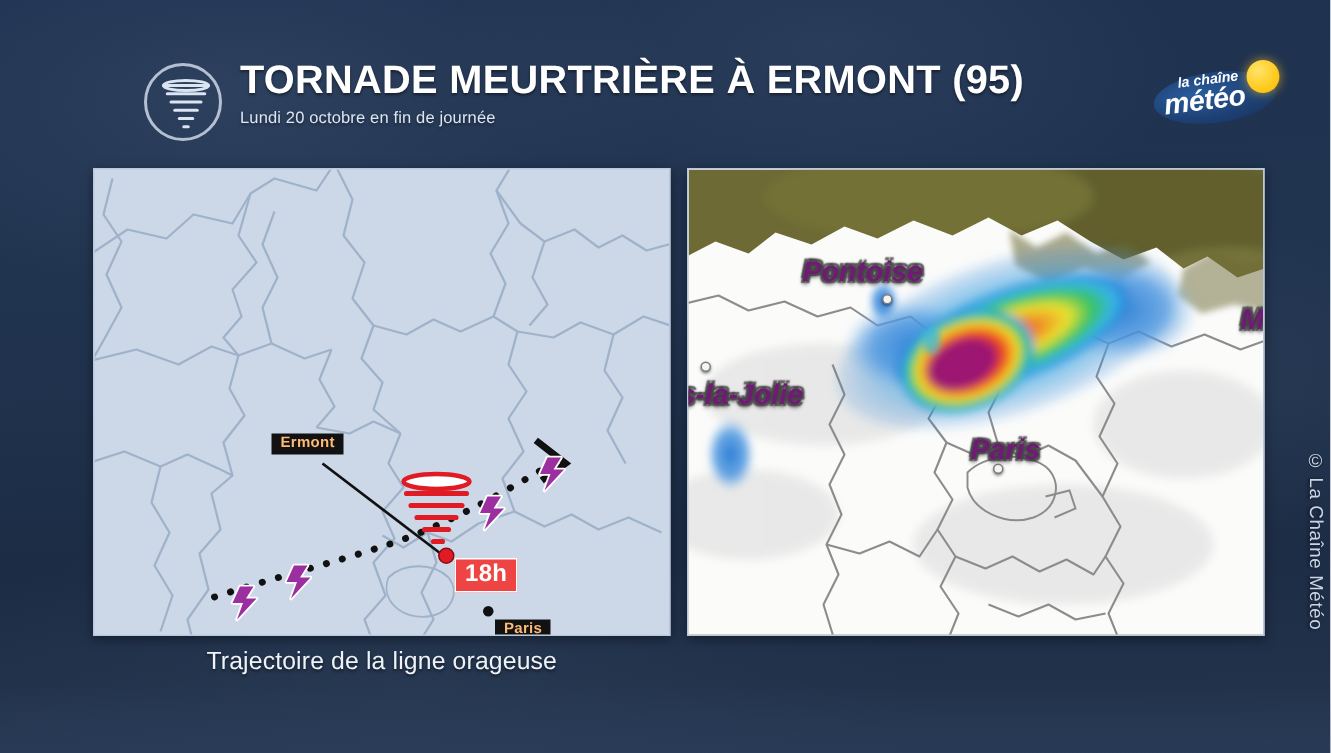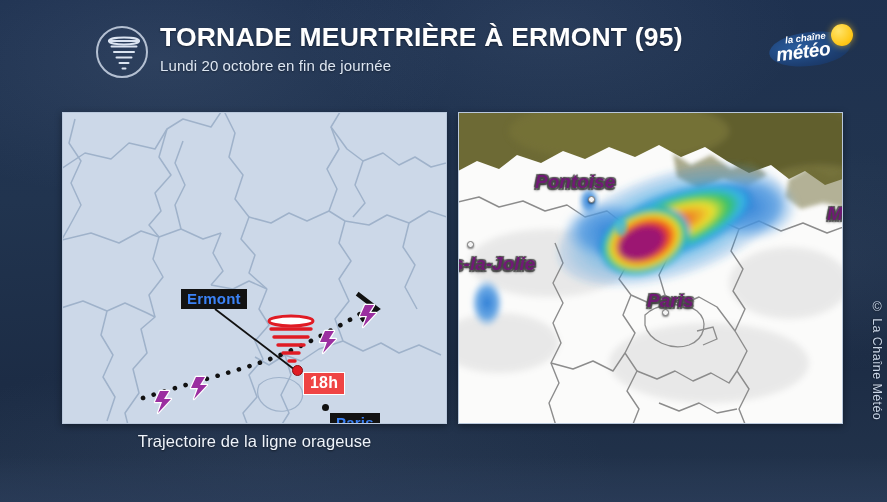--- a/index.html
+++ b/index.html
@@ -13,34 +13,34 @@
     width:887px; height:502px;
     background:
       radial-gradient(ellipse 420px 200px at 18% 12%, rgba(120,140,170,0.16), rgba(0,0,0,0) 70%),
       radial-gradient(ellipse 360px 170px at 62% 6%, rgba(120,140,170,0.12), rgba(0,0,0,0) 70%),
       radial-gradient(ellipse 300px 160px at 92% 52%, rgba(110,130,160,0.10), rgba(0,0,0,0) 70%),
       radial-gradient(ellipse 500px 200px at 30% 95%, rgba(110,130,165,0.10), rgba(0,0,0,0) 70%),
       linear-gradient(178deg, #1e3150 0%, #21344f 38%, #1c2c45 72%, #23344c 100%);
     color:#fff;
   }
   
-  #header { position:absolute; left:0; top:0; width:887px; height:100px; }
+  #header { position:absolute; left:0; top:16px; width:887px; height:100px; }
   #tornado-badge {
     position:absolute; left:96px; top:26px; width:52px; height:52px;
     border:2px solid rgba(215,225,240,0.80); border-radius:50%;
   }
   #tornado-badge svg { position:absolute; left:8px; top:7px; }
   #title-block { position:absolute; left:160px; top:23px; }
   #title {
     font-size:26.5px; font-weight:bold; letter-spacing:0.2px;
     color:#ffffff; white-space:nowrap; line-height:1.08;
     text-shadow:0 1px 2px rgba(0,0,0,0.45);
   }
   #subtitle {
-    margin-top:5px; font-size:15px; font-weight:400;
+    margin-top:5px; font-size:11px; font-weight:400;
     color:#dde6f2; white-space:nowrap; letter-spacing:0.1px;
     text-shadow:0 1px 2px rgba(0,0,0,0.40);
   }
   
   #logo { position:absolute; right:30px; top:18px; width:88px; height:54px; }
   #logo-ellipse {
     position:absolute; left:0; top:14px; width:82px; height:34px;
     border-radius:50%/50%;
     background:radial-gradient(ellipse at 35% 40%, #2a5d9e 0%, #1d3f72 60%, #17315a 100%);
     transform:rotate(-7deg);
@@ -70,22 +70,22 @@
   #panel-right { left:458px; background:#f2f2f0; }
   .caption {
     position:absolute; top:432px; width:385px; text-align:center;
     font-size:16.5px; color:#eef3fa; letter-spacing:0.1px;
     text-shadow:0 1px 2px rgba(0,0,0,0.5); white-space:nowrap;
   }
   #caption-left  { left:62px; }
   #caption-right { left:458px; }
   
   .map-label {
-    position:absolute; background:#121212; color:#3b82f6;
-    font-size:15px; font-weight:bold; padding:1px 6px 2px 6px;
+    position:absolute; background:#121212; color:#fdba74;
+    font-size:10px; font-weight:bold; padding:1px 6px 2px 6px;
     letter-spacing:0.2px; white-space:nowrap;
   }
   #label-ermont { left:118px; top:176px; }
   #label-paris  { left:267px; top:300px; }
   #time-badge {
     position:absolute; left:240px; top:259px;
     background:#ef4444; color:#ffffff; font-size:16px; font-weight:bold;
     padding:1px 6px 2px 6px; border:1.5px solid #ffffff; letter-spacing:0.2px;
   }
   #paris-dot {

